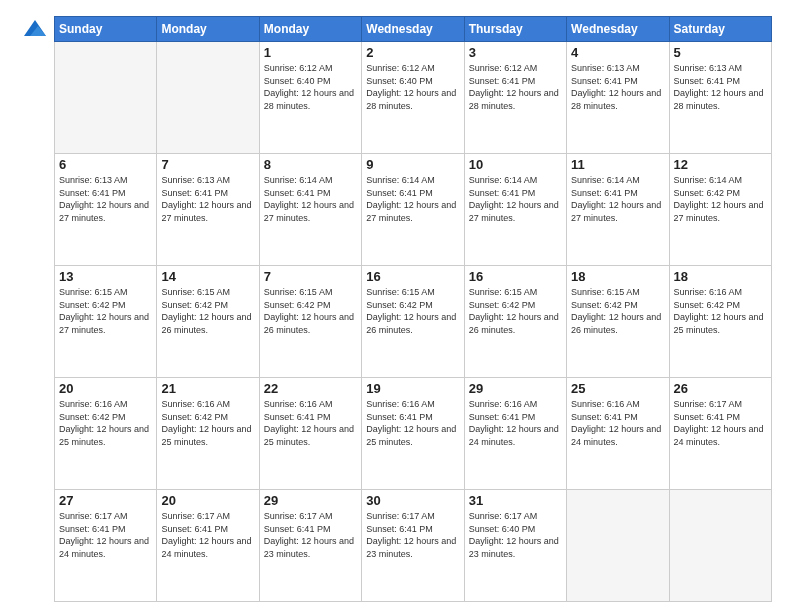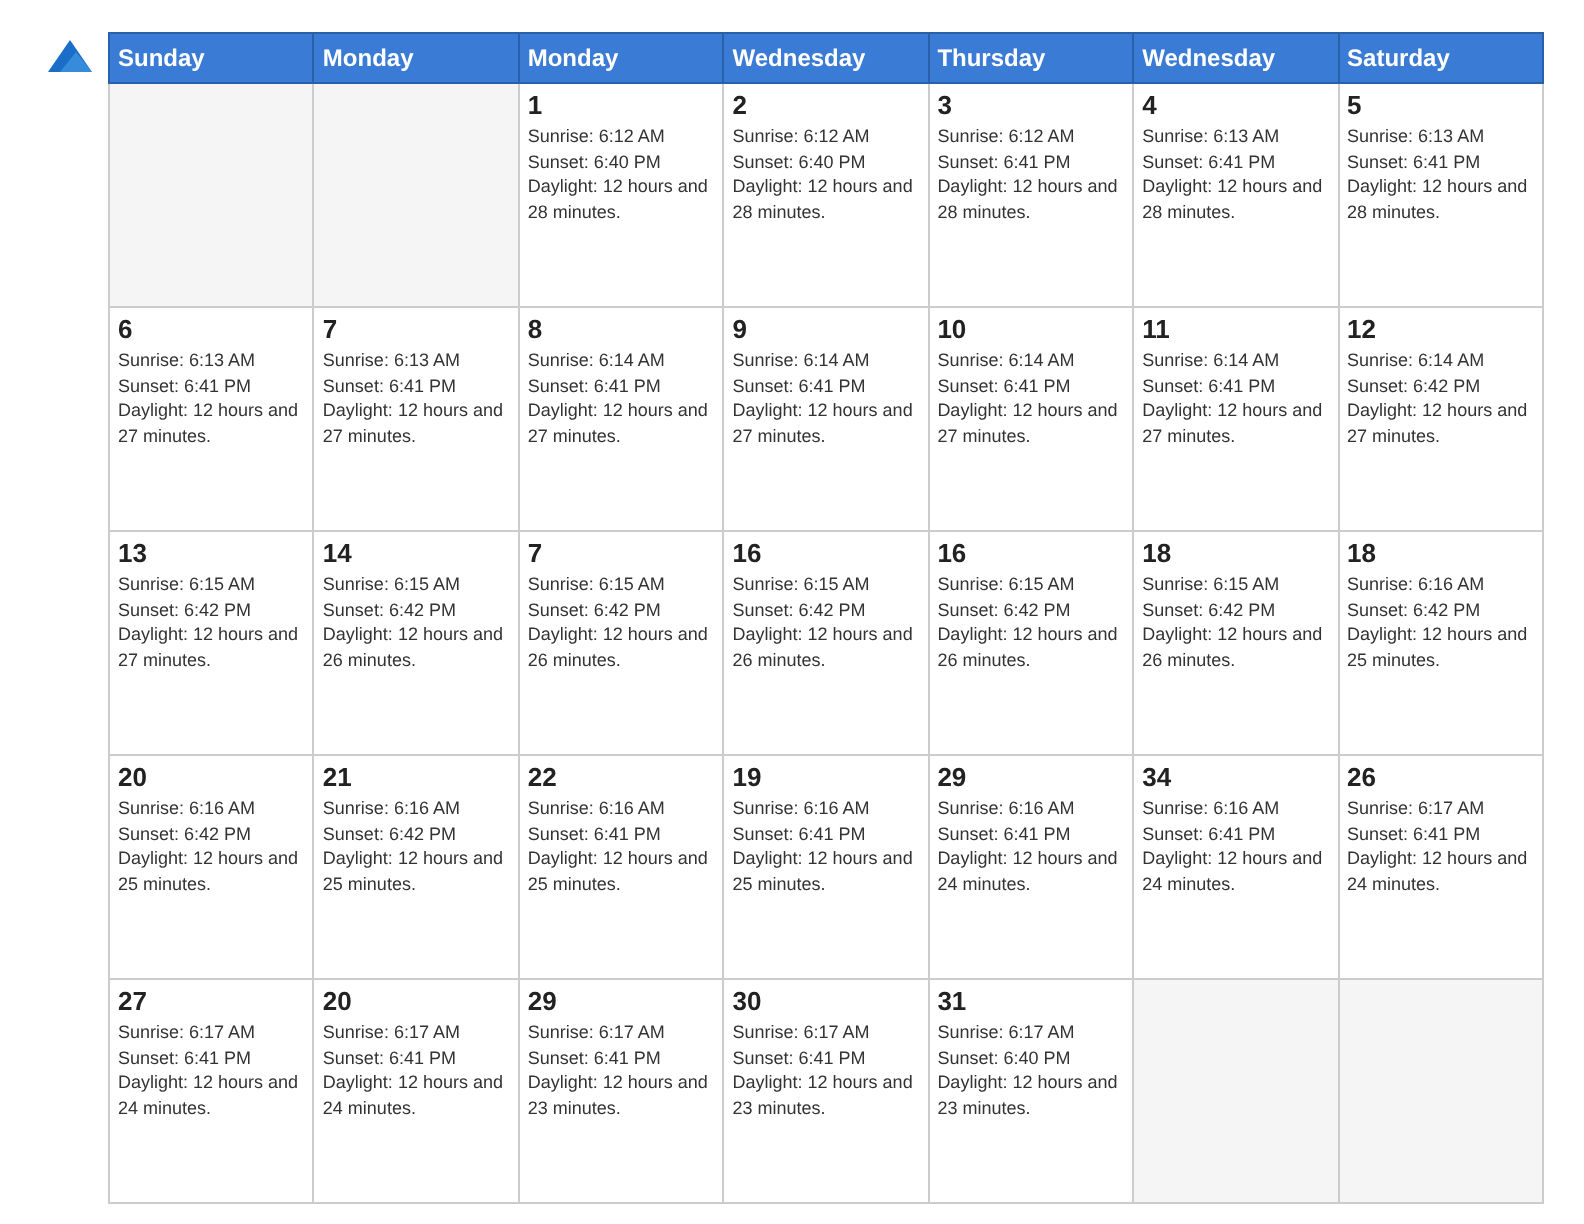--- a/index.html
+++ b/index.html
@@ -277,21 +277,21 @@
 Sunset: 6:41 PM
 Daylight: 12 hours and 25 minutes.</div>
           </td>
           <td>
             <span class="day-num">29</span>
             <div class="day-info" style="white-space: pre-line;">Sunrise: 6:16 AM
 Sunset: 6:41 PM
 Daylight: 12 hours and 24 minutes.</div>
           </td>
           <td>
-            <span class="day-num">34</span>
+            <span class="day-num">25</span>
             <div class="day-info" style="white-space: pre-line;">Sunrise: 6:16 AM
 Sunset: 6:41 PM
 Daylight: 12 hours and 24 minutes.</div>
           </td>
           <td>
             <span class="day-num">26</span>
             <div class="day-info" style="white-space: pre-line;">Sunrise: 6:17 AM
 Sunset: 6:41 PM
 Daylight: 12 hours and 24 minutes.</div>
           </td>

